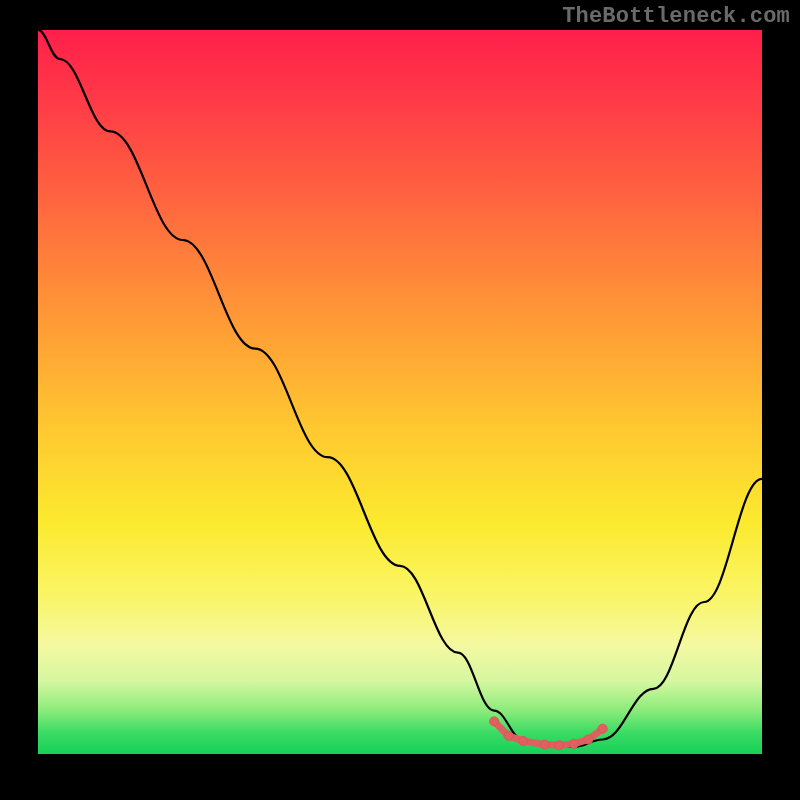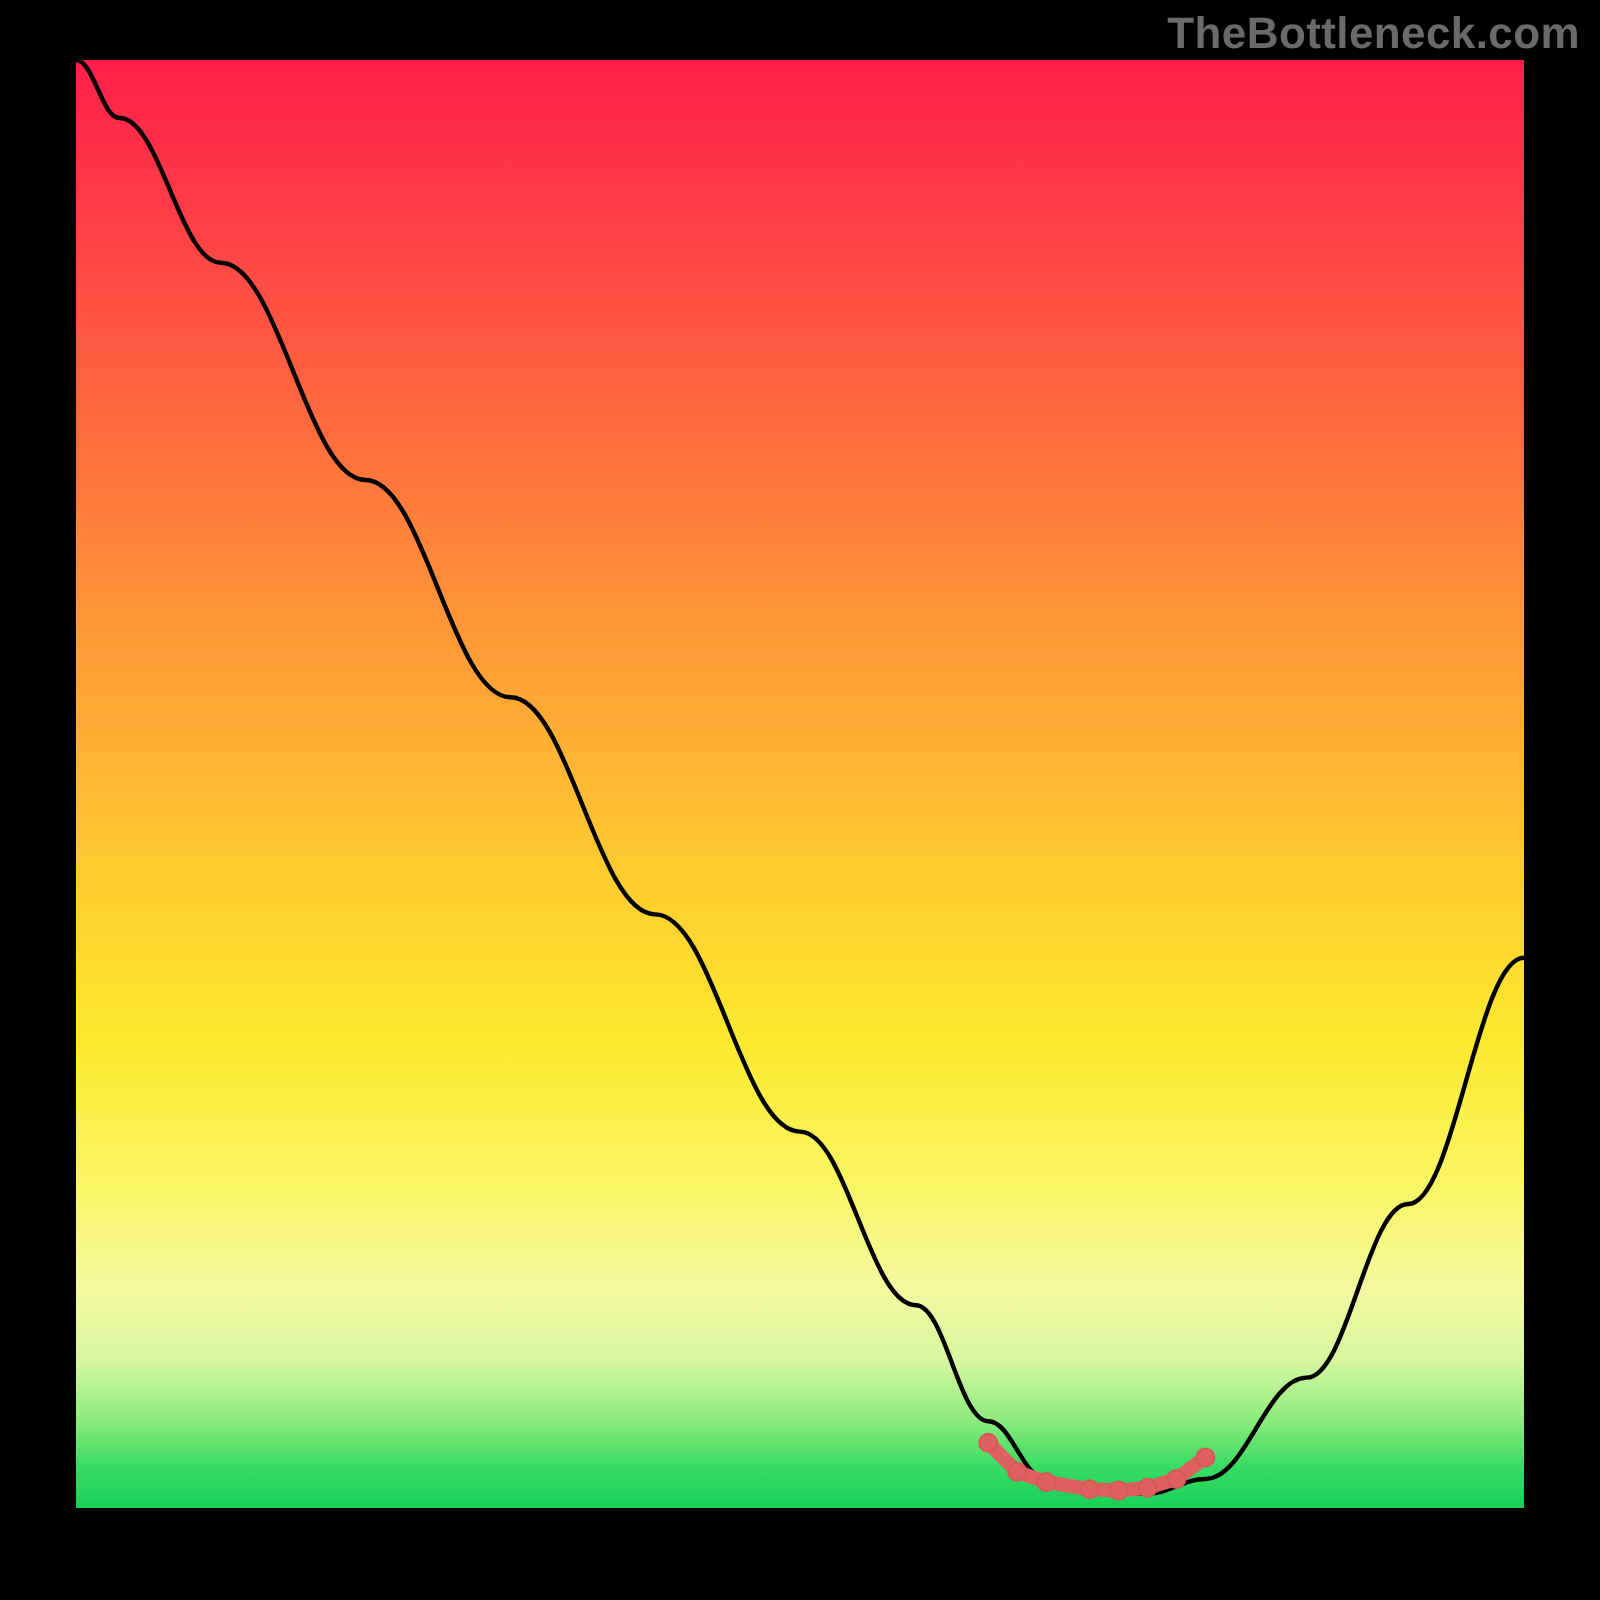--- a/index.html
+++ b/index.html
@@ -37,21 +37,21 @@
       #d4f7a0 90%,
       #8beb7a 94%,
       #3bdc64 97%,
       #17d058 100%
     );
   }
   .watermark {
     position: absolute;
     top: 4px;
     right: 10px;
-    font-family: Liberation Sans, sans-serif;
+    font-family: Liberation Mono, monospace;
     font-size: 22px;
     font-weight: 600;
     color: #6a6a6a;
     letter-spacing: 0.2px;
   }
   svg.curve {
     position: absolute;
     left: 0;
     top: 0;
   }

